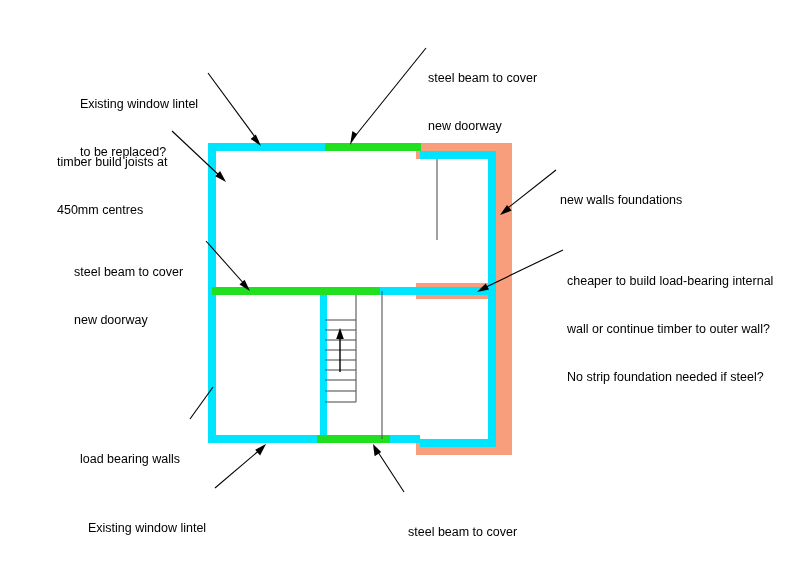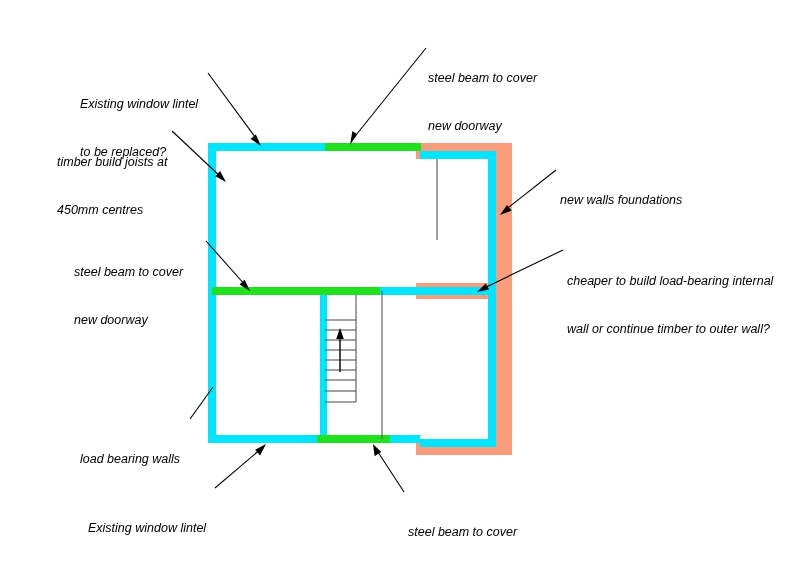--- a/index.html
+++ b/index.html
@@ -1,20 +1,20 @@
 <!DOCTYPE html>
 <html><head>
 <meta charset="utf-8">
 <style>
   html,body{margin:0;padding:0;background:#ffffff;}
   body{width:800px;height:565px;position:relative;overflow:hidden;
        font-family:"Liberation Sans",sans-serif;color:#000;}
   #plan{position:absolute;left:0;top:0;width:800px;height:565px;}
   .anno{position:absolute;font-size:12.5px;line-height:16px;color:#000;white-space:pre;}
-  .anno span{display:block;font-style:italic;}
+  .anno span{display:block;}
 </style>
 </head>
 <body>
 
 <svg id="plan" viewBox="0 0 800 565">
 
   <g>
 
     <rect x="416" y="143" width="96" height="16" fill="#f89e7c"></rect>
 
@@ -129,20 +129,21 @@
 </div>
 
 <div class="anno" style="left:74px;top:232px;">
   <span>steel beam to cover</span>
   <span>new doorway</span>
 </div>
 
 <div class="anno" style="left:567px;top:241px;">
   <span>cheaper to build load-bearing internal</span>
   <span>wall or continue timber to outer wall?</span>
+  <span>No strip foundation needed if steel?</span>
 </div>
 
 <div class="anno" style="left:80px;top:419px;text-align:right;">
   <span>load bearing walls</span>
 </div>
 
 <div class="anno" style="left:88px;top:488px;">
   <span>Existing window lintel</span>
   
 </div>

